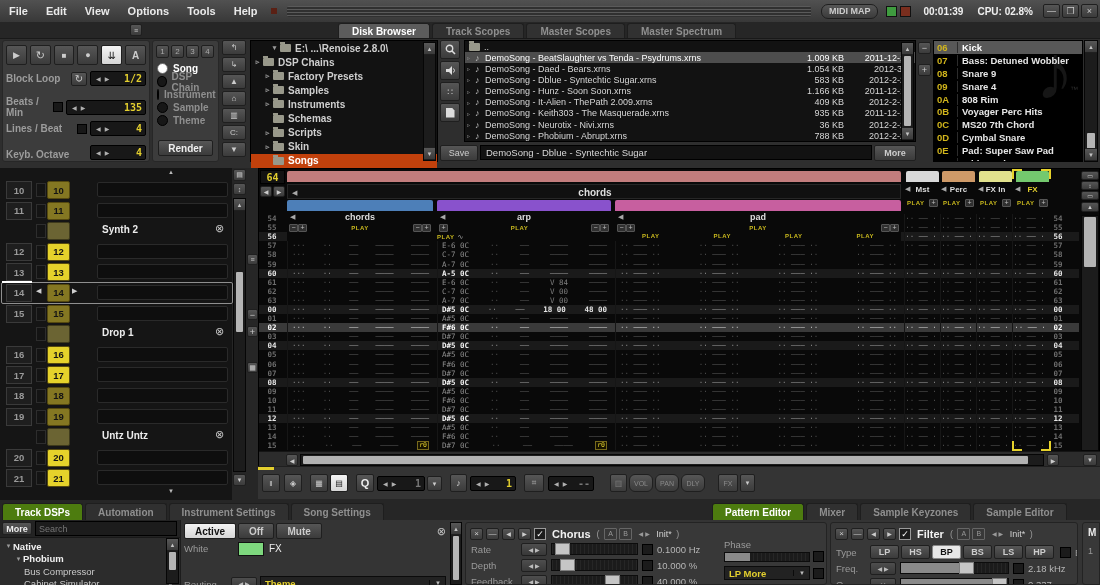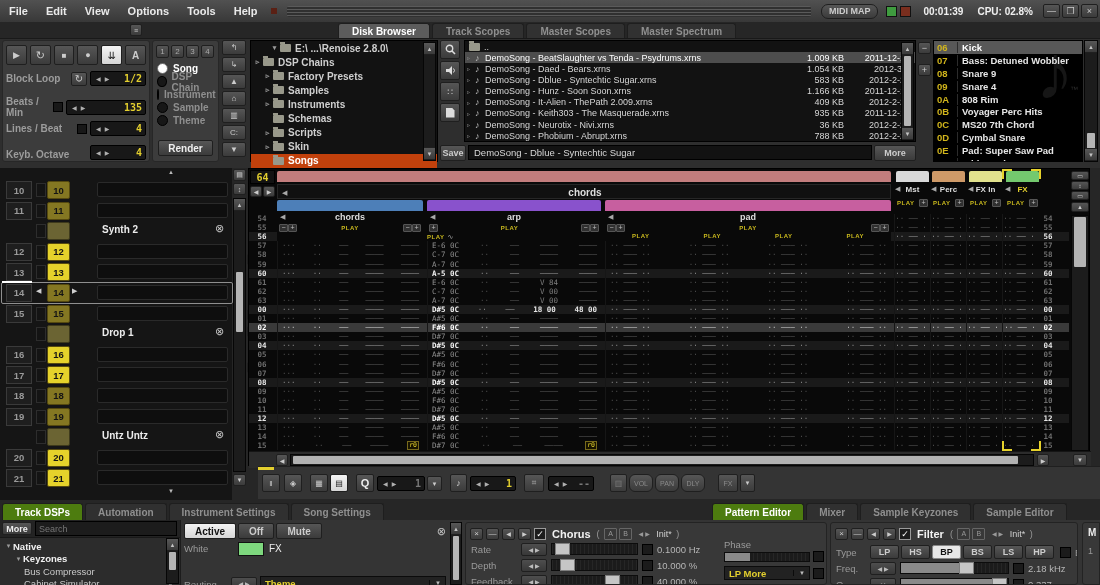--- a/index.html
+++ b/index.html
@@ -57,21 +57,21 @@
 .mchk{position:absolute;left:36px;top:2px;width:8px;height:12px;background:#141414;border:1px solid #2d2d2d}
 .mpat{position:absolute;left:47px;top:0;width:21px;height:16px;display:flex;align-items:center;justify-content:center;font-size:9.5px;font-weight:bold;color:#141414;background:#e5d22b;border:1px solid #55490f;border-radius:2px}
 .mpat.dim{background:#847722}
 .mpat.sec{background:#6b6433;border-color:#3e3a1c}
 .mslot{position:absolute;left:97px;top:1px;width:129px;height:13px;background:#0e0e0e;border:1px solid #2a2a2a;border-radius:2px}
 .msecname{position:absolute;left:102px;top:2px;color:#ececec;font-weight:bold;font-size:10px}
 .mdel{position:absolute;left:215px;top:1px;color:#c8c8c8;font-size:11px;line-height:11px}
 .mcur{position:absolute;left:1px;top:-2px;width:230px;height:20px;border:1px solid #8f8f8f;border-radius:2px}
 .mar{position:absolute;top:3px;color:#cfcfcf;font-size:7px}
 
-#editor{position:absolute;left:248px;top:0;width:842px;height:298px;background:#090909;border:1px solid #000;box-sizing:border-box}
+#editor{position:absolute;left:258px;top:0;width:842px;height:298px;background:#090909;border:1px solid #000;box-sizing:border-box}
 .nrow{display:flex;height:9.1px;align-items:center;font-family:"DejaVu Sans Mono",monospace;font-size:7.5px;line-height:9px;color:#4e4e4e;white-space:pre;box-sizing:border-box}
 .nrow.beat{background:#1a1a1a;color:#878787}
 .nrow.cur{background:#3a3a3a;color:#bdbdbd}
 .ln{width:26px;text-align:center;color:#6e6e6e;font-weight:bold;flex:none}
 .nrow.beat .ln{color:#e8e8e8}
 .nrow.cur .ln{color:#fff}
 .cell{display:flex;justify-content:space-between;align-items:center;padding:0 4px;box-sizing:border-box;border-left:1px solid #161616;height:100%;flex:none}
 .c-ch{width:146px;margin-left:2px}
 .c-arp{width:174px;margin-left:4px}
 .c-pad{width:286px;margin-left:4px}
@@ -388,21 +388,21 @@
           </div>
         </div>
       <div class="sb" style="right:1px;top:1px;width:13px;height:99px">
         <div class="sbtn">▲</div>
         <div class="sthumb" style="top:13px;height:70px"></div>
         <div class="sbtn" style="position:absolute;bottom:0;left:0;right:0;border-top:1px solid #1f1f1f">▼</div>
       </div>
     </div>
 
     <div class="abs" style="left:440px;top:106px;width:476px;height:17px;display:flex;align-items:center">
-      <div class="btn" style="width:26px;height:16px;font-size:9px;font-weight:bold">Save</div>
+      <div class="btn" style="width:38px;height:16px;font-size:9px;font-weight:normal">Save</div>
       <div class="inset" style="flex:1;height:15px;margin-left:2px;display:flex;align-items:center;padding:0 5px;color:#d8d8d8;font-size:9.5px">DemoSong - Dblue - Syntechtic Sugar</div>
       <div class="btn" style="width:42px;height:16px;font-size:9px;font-weight:bold;margin-left:2px">More</div>
     </div>
 
     <div class="abs" style="left:918px;top:2px;width:180px;height:122px">
       <div class="btn abs" style="left:0;top:2px;width:13px;height:12px;font-size:9px">−</div>
       <div class="btn abs" style="left:0;top:24px;width:13px;height:12px;font-size:9px">+</div>
       <div class="inset abs" style="left:15px;top:0;width:150px;height:122px;background:#000;overflow:hidden">
         <div class="abs" style="right:8px;top:-14px;font-size:78px;color:#161616">♪</div>
         <div class="abs" style="right:4px;top:44px;font-size:8px;color:#2d2d2d">™</div>
@@ -773,21 +773,21 @@
         <div class="btn" style="width:30px;height:13px;margin-left:2px;font-size:9px;font-weight:bold;color:#eee">More</div>
         <input style="flex: 1 1 0%; height: 13px; margin: 0px 3px; background: rgb(28, 28, 28); border: 1px solid rgb(0, 0, 0); color: rgb(170, 170, 170); font-size: 9px; padding: 0px 3px; font-family: &quot;Liberation Sans&quot;, sans-serif;" placeholder="Search">
       </div>
       <div id="dsp-tree" style="padding:2px 0 0 4px">
           <div class="dtree-row" style="padding-left: 0px;">
             <span class="tar">▾</span>
             <span style="font-weight: bold; color: rgb(240, 240, 240);">Native</span>
           </div>
           <div class="dtree-row" style="padding-left: 10px;">
             <span class="tar">▾</span>
-            <span style="font-weight: bold; color: rgb(240, 240, 240);">Keyzones</span>
+            <span style="font-weight: bold; color: rgb(240, 240, 240);">Phobium</span>
           </div>
           <div class="dtree-row" style="padding-left: 20px;">
             <span>Bus Compressor</span>
             <span class="st">★</span>
           </div>
           <div class="dtree-row" style="padding-left: 20px;">
             <span>Cabinet Simulator</span>
             <span class="st">★</span>
           </div>
         </div>

